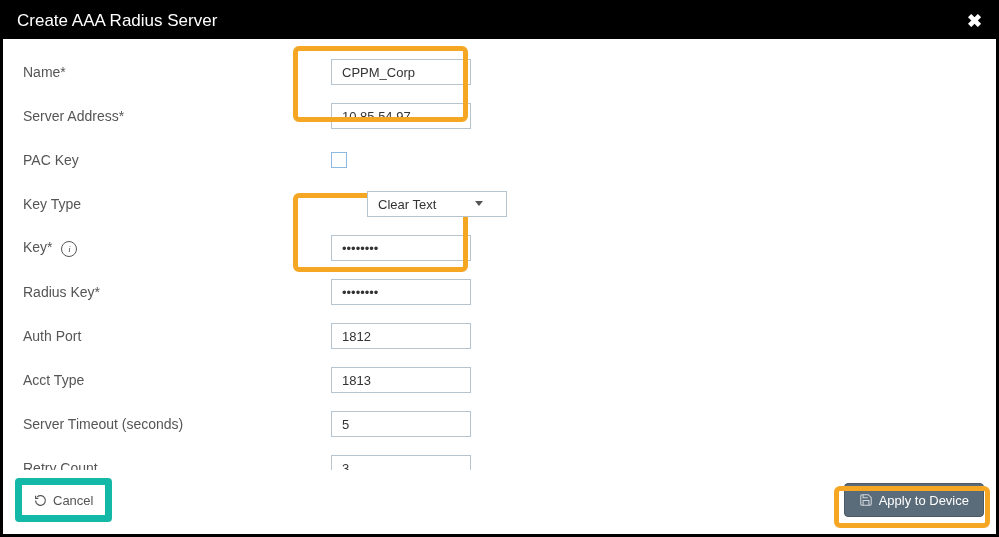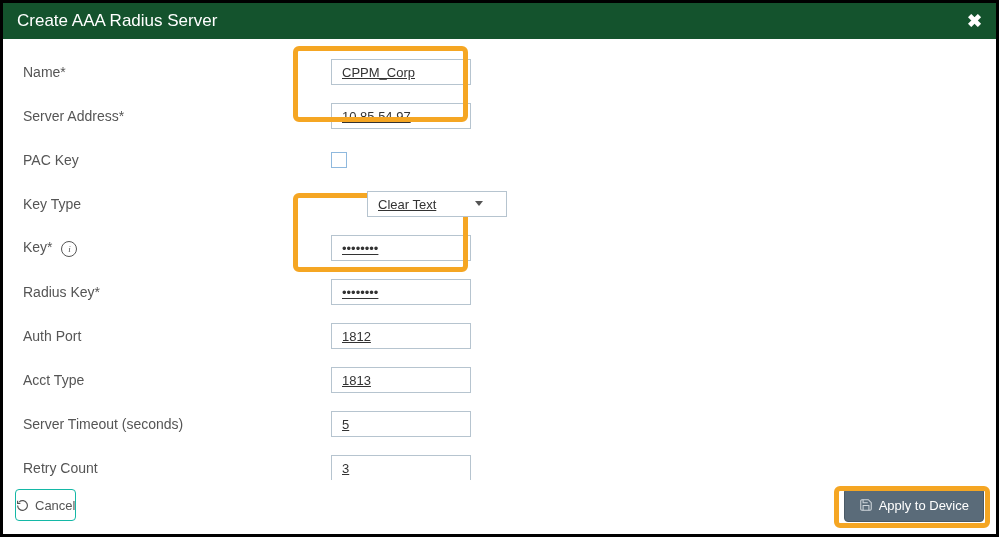--- a/index.html
+++ b/index.html
@@ -13,21 +13,21 @@
     border:3px solid #000;
     box-sizing:border-box;
     position:relative;
   }
   .modal{
     display:flex;
     flex-direction:column;
     height:100%;
   }
   .modal-header{
-    background:#14532d;
+    background:#000000;
     color:#fff;
     font-size:17px;
     font-weight:400;
     padding:8px 14px;
     display:flex;
     align-items:center;
     justify-content:space-between;
   }
   .modal-header .close{
     font-size:18px;
@@ -56,21 +56,20 @@
   }
   .text-input, .select-input{
     height:26px;
     width:140px;
     box-sizing:border-box;
     border:1px solid #b6c4cf;
     padding:2px 10px;
     font-size:13px;
     color:#333;
     background:#fff;
-    text-decoration:underline;
   }
   .select-wrap{
     position:relative;
     width:124px;
     padding-left:36px;
   }
   .select-caret{
     position:absolute;
     right:8px;
     top:10px;
@@ -102,22 +101,22 @@
   .footer{
     display:flex;
     justify-content:space-between;
     align-items:center;
     padding:8px 12px 12px 12px;
   }
   .btn{
     display:inline-flex;
     align-items:center;
     height:30px;
-    padding:0 0;
-    border:1px solid #14b8a6;
+    padding:0 12px;
+    border:7px solid #14b8a6;
     border-radius:4px;
     background:#fff;
     font-size:13px;
     cursor:pointer;
     color:#555;
   }
   .btn svg{margin-right:6px}
   .btn-apply{
     background:#5a6b79;
     color:#fff;

